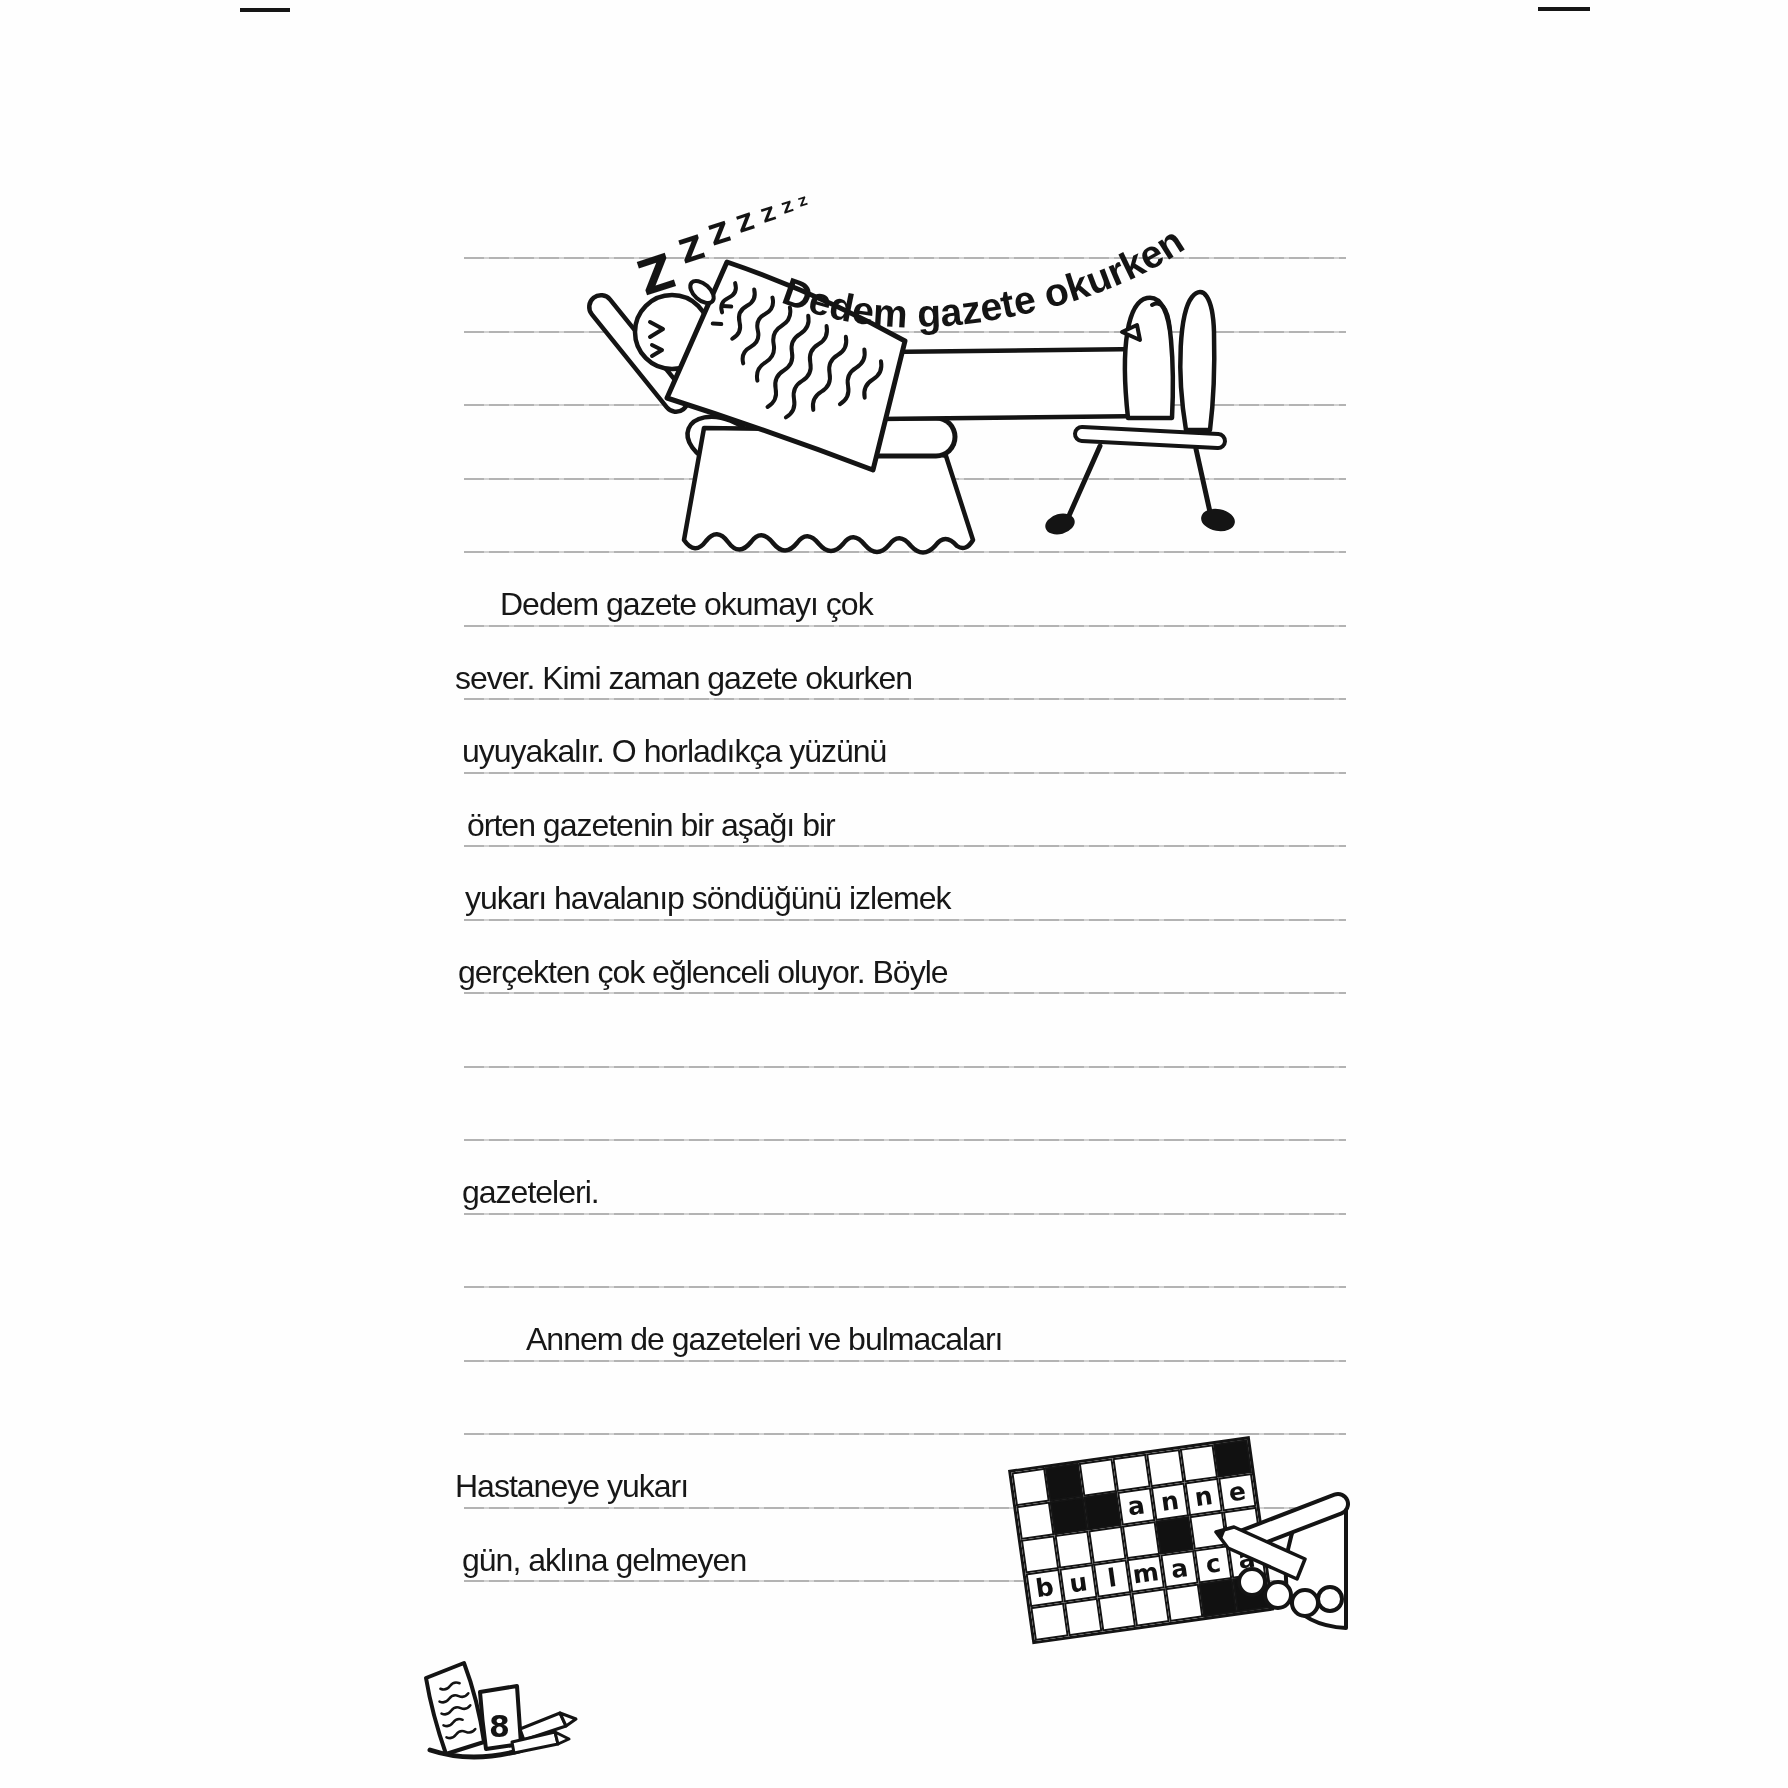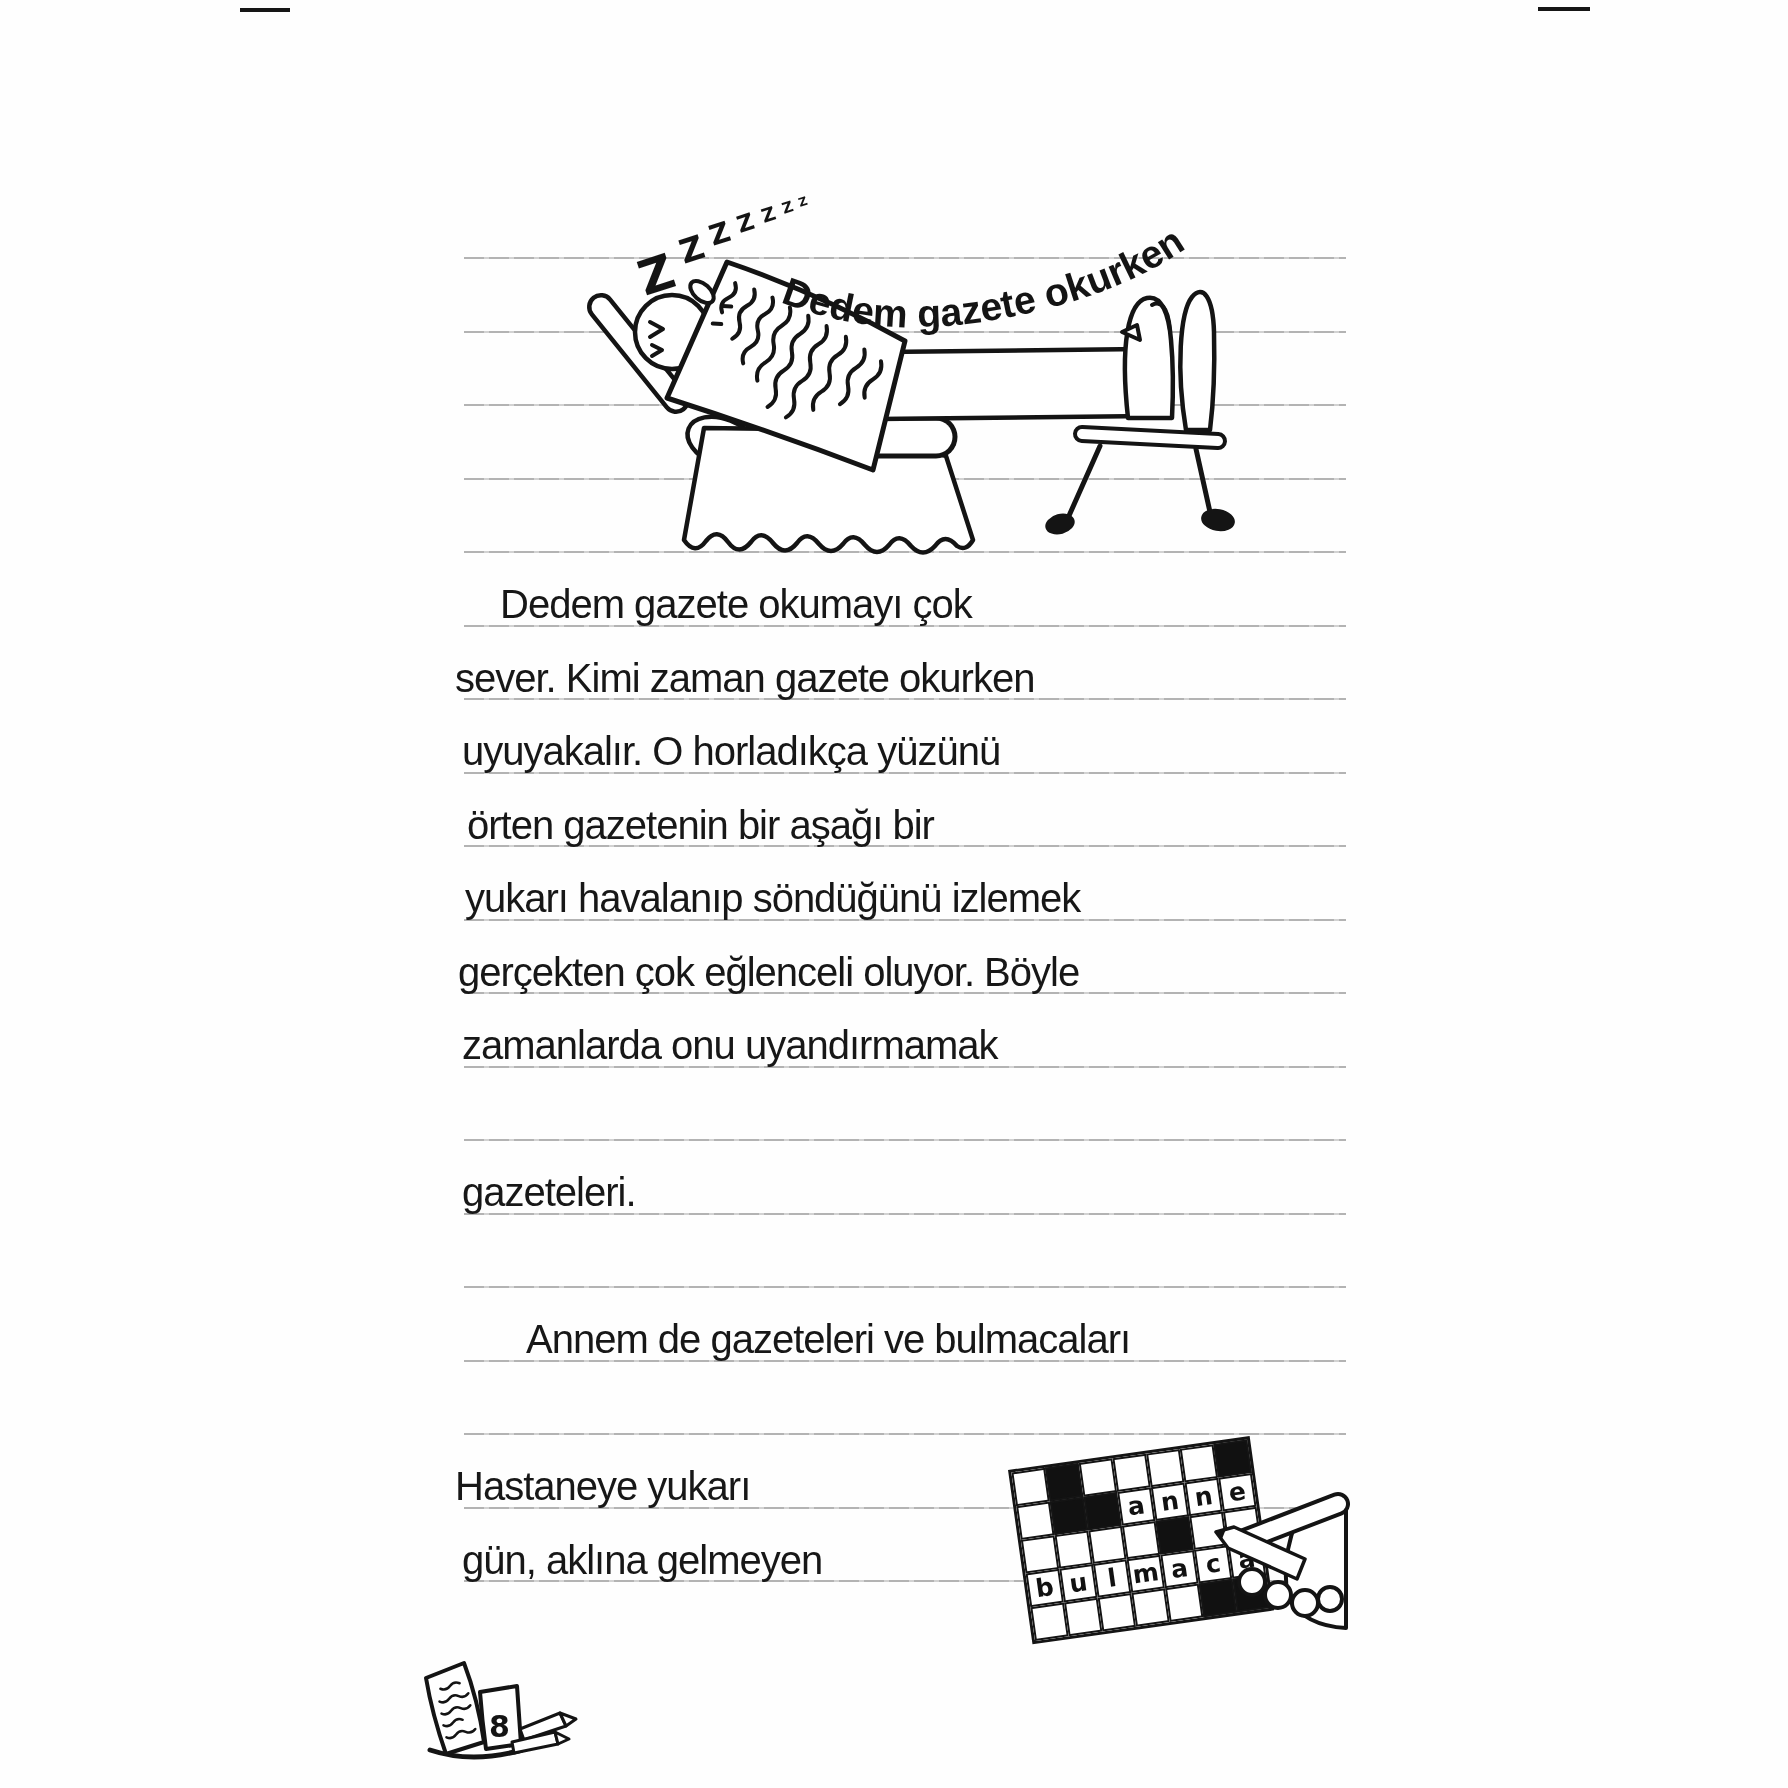--- a/index.html
+++ b/index.html
@@ -8,21 +8,21 @@
     font-family:"Liberation Sans","DejaVu Sans",sans-serif;color:#171717;
   }
   .crop-mark{position:absolute;height:4px;background:#161616;}
   #crop-left{left:240px;top:8px;width:50px;}
   #crop-right{left:1538px;top:7px;width:52px;}
   .ruled-line{
     position:absolute;left:464px;width:882px;height:2px;
     background:repeating-linear-gradient(90deg,#b3b3b3 0 20px,#d2d2d2 20px 25px);
   }
   .text-line{
-    position:absolute;font-size:40px;line-height:44px;letter-spacing:-1px;
+    position:absolute;font-size:32px;line-height:44px;letter-spacing:-1px;
     color:#171717;white-space:nowrap;
   }
   #illustration-layer{position:absolute;left:0;top:0;pointer-events:none;}
   
   #crossword{
     position:absolute;left:1008px;top:1470px;
     transform:rotate(-8deg);transform-origin:top left;
     border:3px solid #141414;background:#fff;
     display:grid;grid-template-columns:repeat(7,34px);grid-template-rows:repeat(5,34px);
   }
@@ -62,21 +62,20 @@
       <div class="ruled-line" style="top: 1506.5px;"></div>
       <div class="ruled-line" style="top: 1580px;"></div>
     </div>
 
   <div class="text-line" style="left:500px;top:582px">Dedem gazete okumayı çok</div>
   <div class="text-line" style="left:462px;top:729px">uyuyakalır. O horladıkça yüzünü</div>
   <div class="text-line" style="left:455px;top:656px">sever. Kimi zaman gazete okurken</div>
   <div class="text-line" style="left:465px;top:876px">yukarı havalanıp söndüğünü izlemek</div>
   <div class="text-line" style="left:467px;top:803px">örten gazetenin bir aşağı bir</div>
   <div class="text-line" style="left:458px;top:950px">gerçekten çok eğlenceli oluyor. Böyle</div>
-  <div class="text-line" style="left:462px;top:1023px">zamanlarda onu uyandırmamak</div>
   <div class="text-line" style="left:462px;top:1170px">gazeteleri.</div>
   <div class="text-line" style="left:526px;top:1317px">Annem de gazeteleri ve bulmacaları</div>
   <div class="text-line" style="left:455px;top:1464px">Hastaneye yukarı</div>
   <div class="text-line" style="left:462px;top:1538px">gün, aklına gelmeyen</div>
 
   <div id="crossword">
       <div class="cw-cell"></div>
       <div class="cw-cell cw-black"></div>
       <div class="cw-cell"></div>
       <div class="cw-cell"></div>

